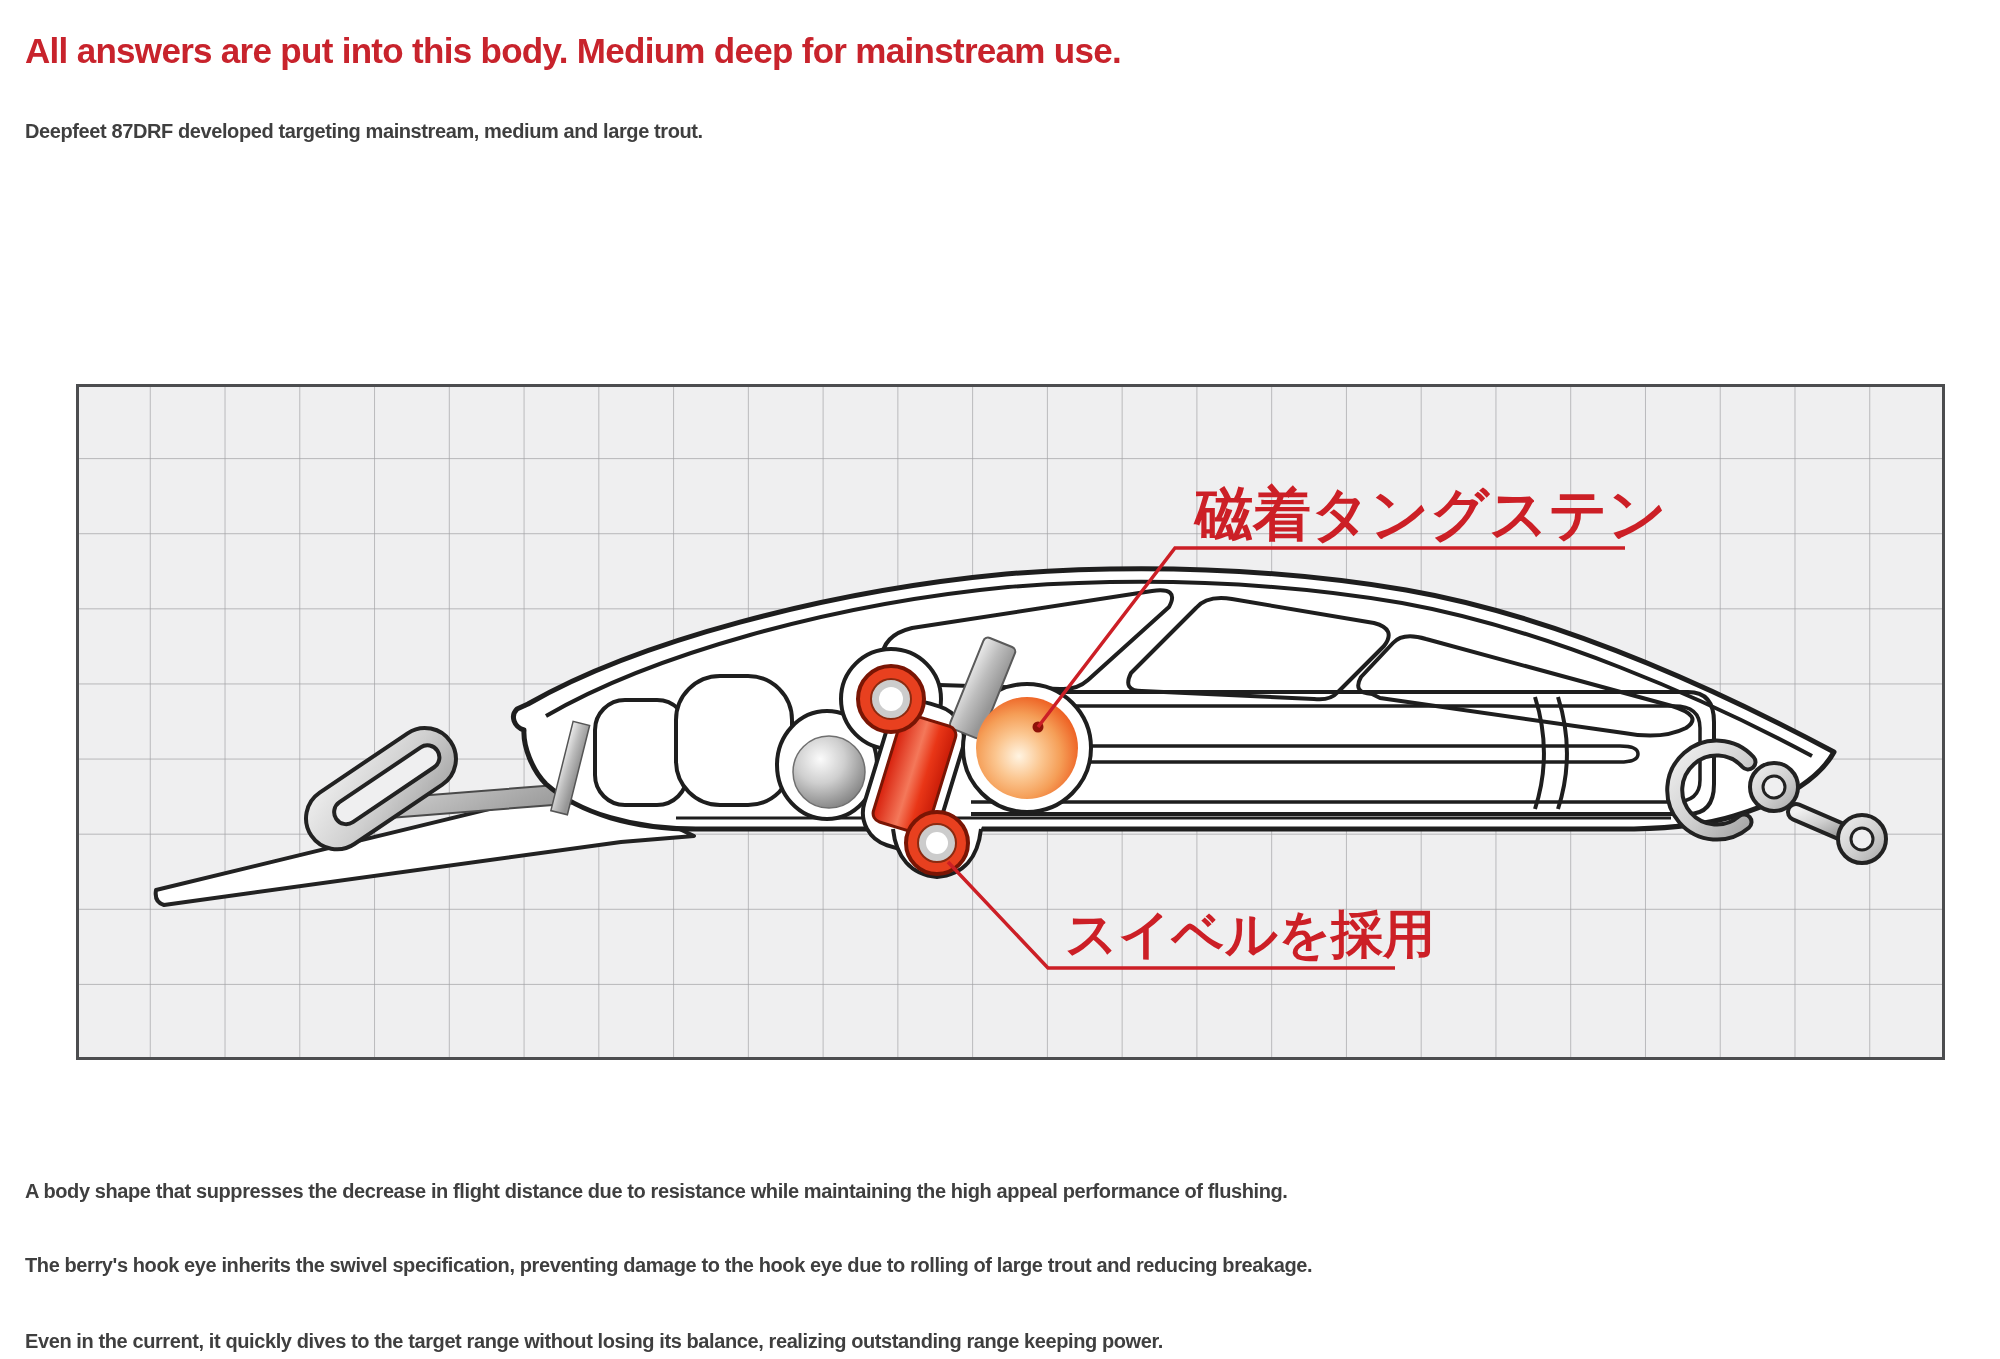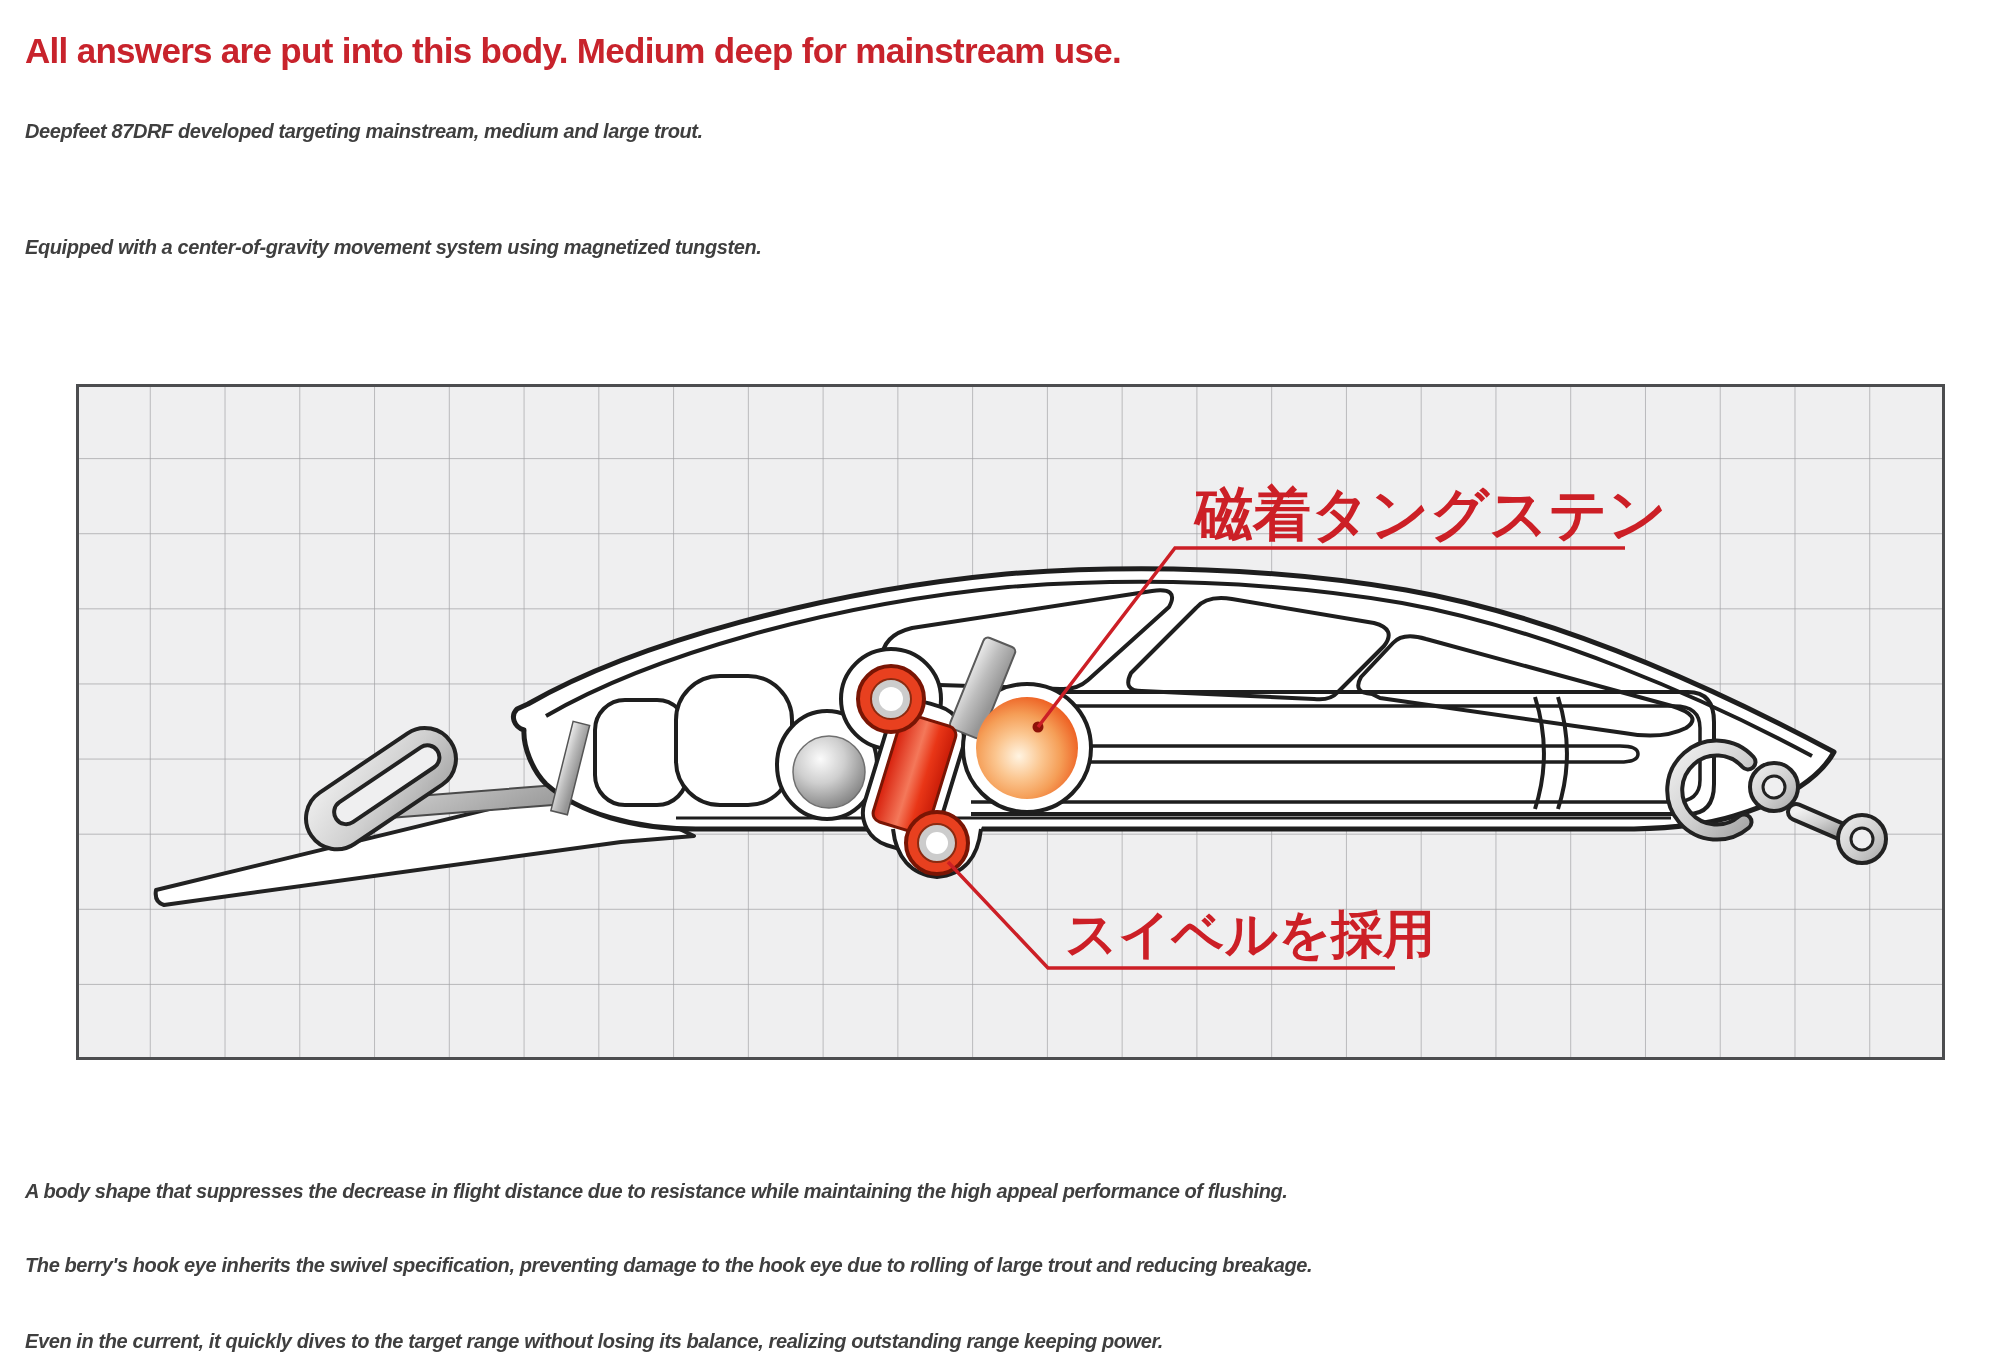--- a/index.html
+++ b/index.html
@@ -1,35 +1,34 @@
 <!DOCTYPE html>
 <html><head>
 <meta charset="utf-8">
 <style>
   html,body{margin:0;padding:0;background:#ffffff;}
   #page{position:relative;width:2000px;height:1359px;background:#ffffff;overflow:hidden;
         font-family:"Liberation Sans",sans-serif;}
   .heading{position:absolute;left:25px;top:8px;font-size:35px;font-weight:700;
            letter-spacing:-0.7px;color:#c8232c;white-space:nowrap;}
   .para{position:absolute;left:25px;font-size:20px;font-weight:700;letter-spacing:-0.4px;
-        color:#3f3f3f;white-space:nowrap;font-style:italic;}
+        color:#3f3f3f;white-space:nowrap;}
   #p1{top:100px;} #p2{top:158px;} #p3{top:216px;}
   #p4{top:1160px;} #p5{top:1234px;} #p6{top:1306px;margin-top:24px;}
   #diagram{position:absolute;left:76px;top:384px;width:1513px;height:676px;}
   svg text.jp-label{font-family:"Liberation Sans",sans-serif;font-weight:700;fill:#cc1f26;}
 </style>
 </head>
 <body>
 
 <div id="page">
 
   <h1 class="heading">All answers are put into this body. Medium deep for mainstream use.</h1>
 
   <p class="para" id="p1">Deepfeet 87DRF developed targeting mainstream, medium and large trout.</p>
-  <p class="para" id="p3">Equipped with a center-of-gravity movement system using magnetized tungsten.</p>
 
   <div id="diagram">
     <svg width="1869" height="676" viewBox="0 0 1869 676">
       <defs>
         <pattern id="grid" width="74.76" height="75.11" patternUnits="userSpaceOnUse">
           <path d="M74.76 0 V75.11 M0 75.11 H74.76" stroke="#a3a3a6" stroke-width="1.4" fill="none"></path>
         </pattern>
         <radialGradient id="gradSteel" cx="38%" cy="32%" r="75%">
           <stop offset="0%" stop-color="#fbfbfb"></stop>
             <stop offset="45%" stop-color="#cfcfcf"></stop>

